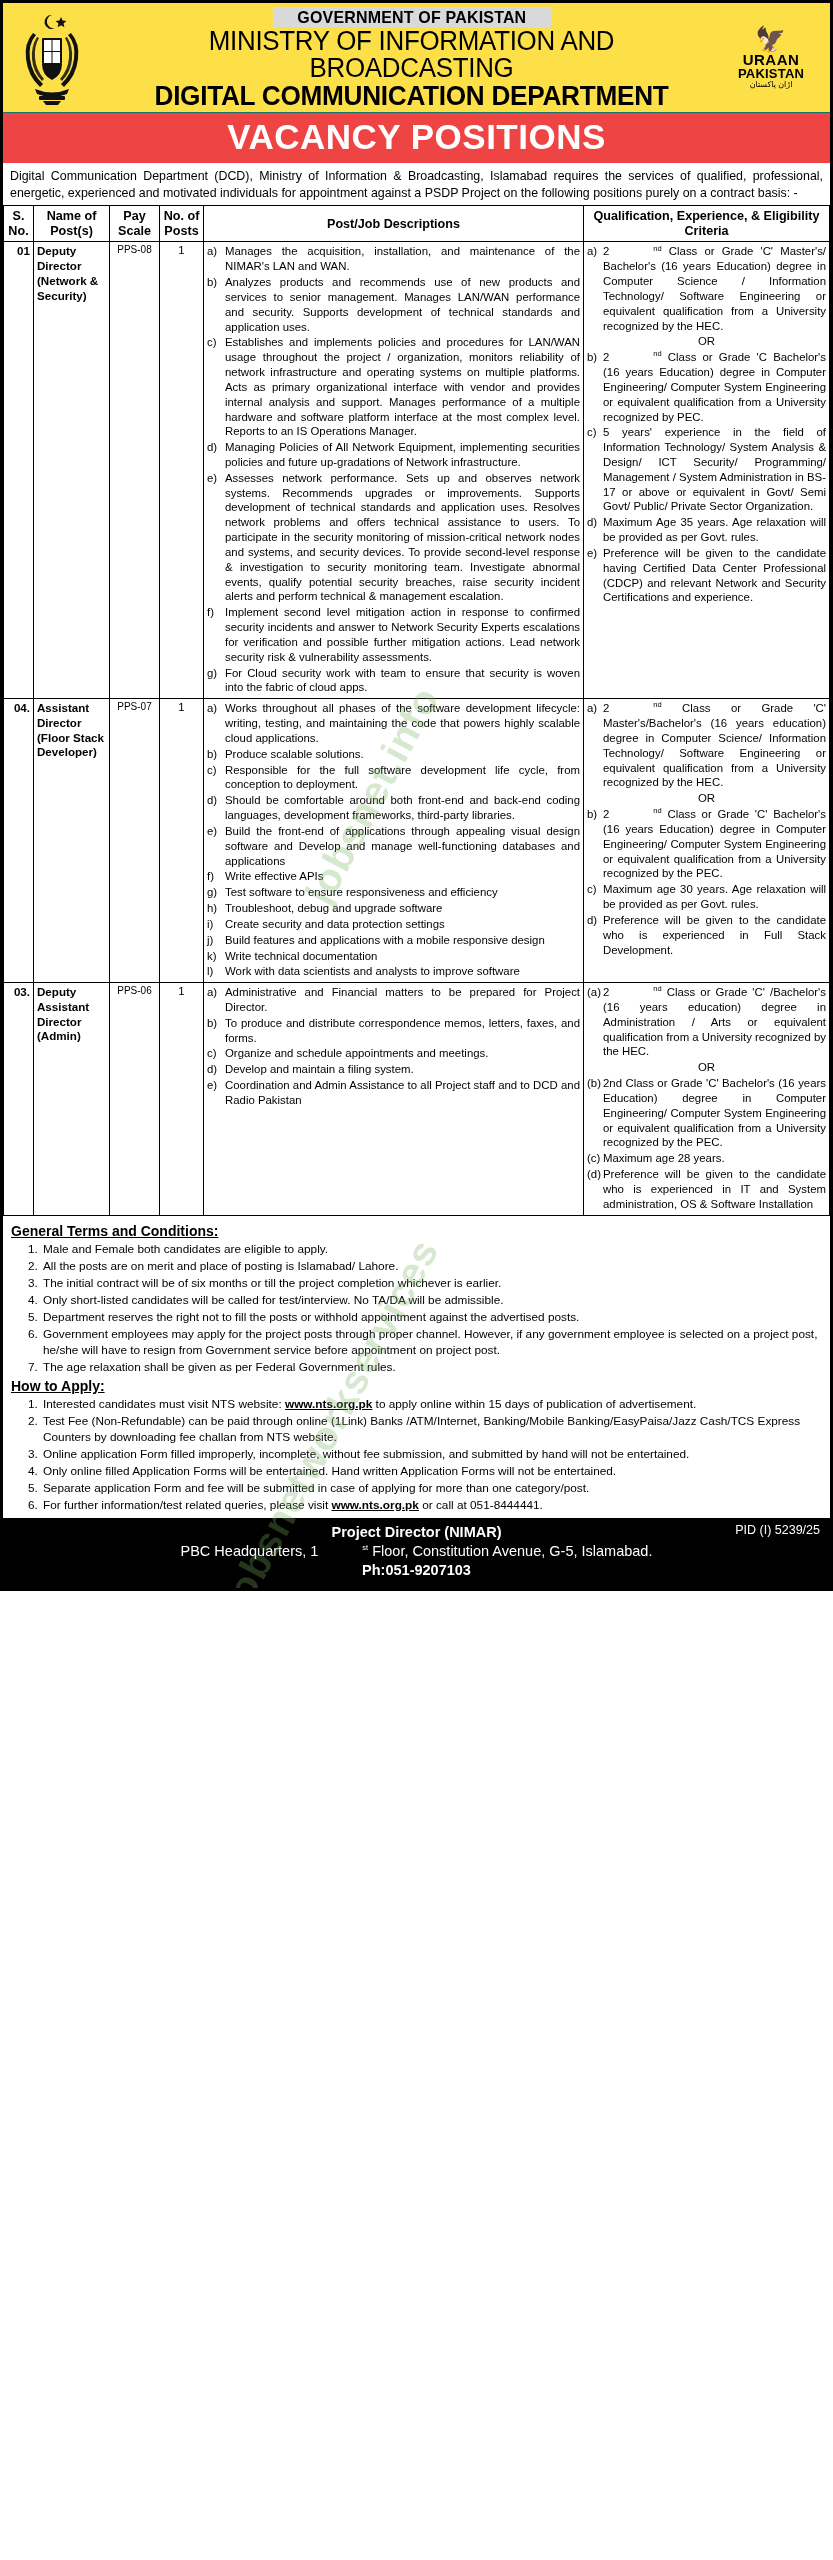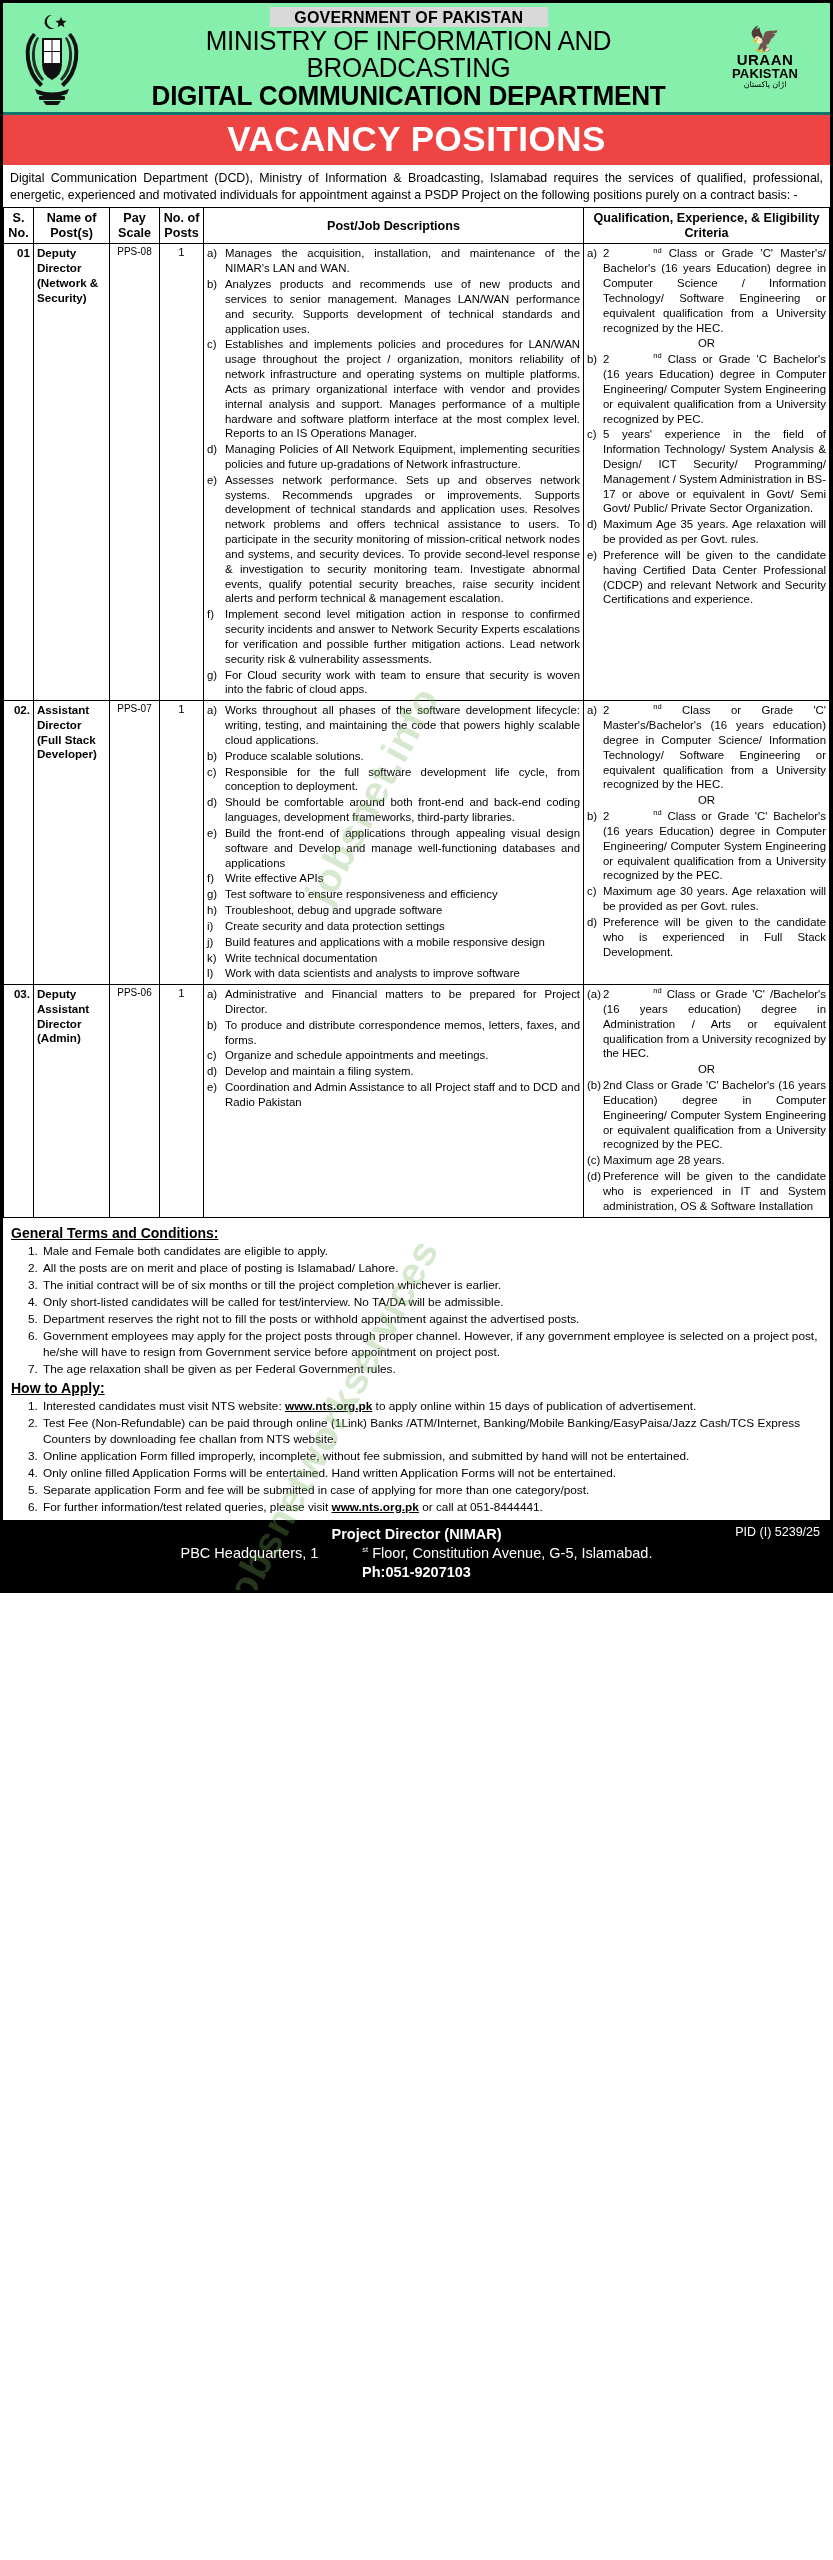--- a/index.html
+++ b/index.html
@@ -15,23 +15,23 @@
     background:#fff;
     border:3px solid #000;
     position:relative;
     overflow:hidden;
   }
 
   
   .masthead{
     display:flex;
     align-items:center;
-    padding:4px 22px 2px 6px;
-    border-bottom:3px solid #0f766e;
-    background:#86efac;
+    padding:4px 16px 2px 6px;
+    border-bottom:1px solid #0f766e;
+    background:#fde047;
   }
   .crest{
     width:86px;flex:0 0 86px;
     display:flex;align-items:center;justify-content:center;
   }
   .crest svg{display:block;}
   .masthead-center{
     flex:1 1 auto;
     text-align:center;
     line-height:1.0;
@@ -323,22 +323,22 @@
                 <span class="tx">Maximum Age 35 years. Age relaxation will be provided as per Govt. rules.</span>
               </li>
               <li>
                 <span class="mk">e)</span>
                 <span class="tx">Preference will be given to the candidate having Certified Data Center Professional (CDCP) and relevant Network and Security Certifications and experience.</span>
               </li>
             </ul>
           </td>
         </tr>
         <tr>
-          <td class="sno">02.</td>
-          <td class="name">Assistant Director (Full Stack Developer)</td>
+          <td class="sno">04.</td>
+          <td class="name">Assistant Director (Floor Stack Developer)</td>
           <td class="pay">PPS-07</td>
           <td class="posts">1</td>
           <td class="desc">
             <ul class="abc">
               <li>
                 <span class="mk">a)</span>
                 <span class="tx">Works throughout all phases of the software development lifecycle: writing, testing, and maintaining the code that powers highly scalable cloud applications.</span>
               </li>
               <li>
                 <span class="mk">b)</span>

